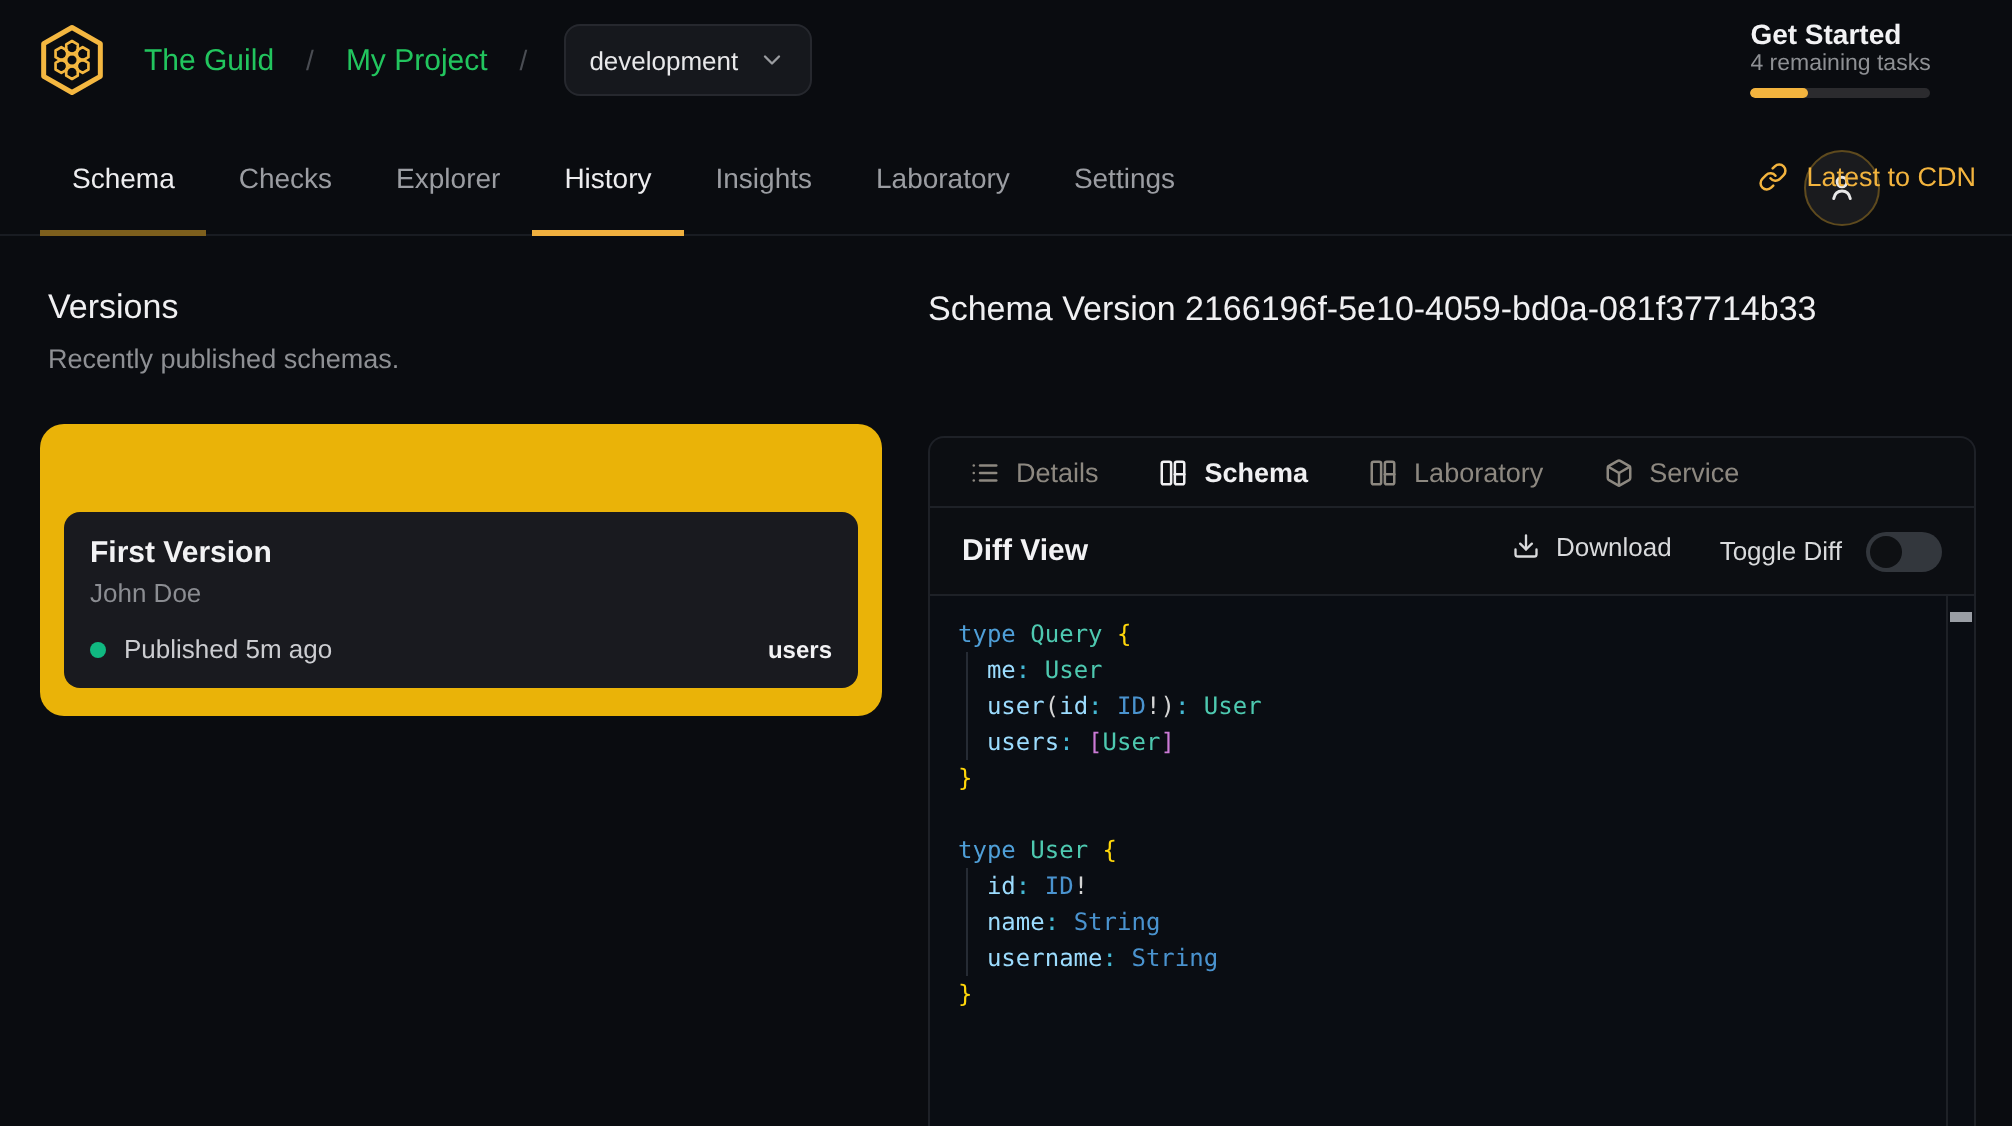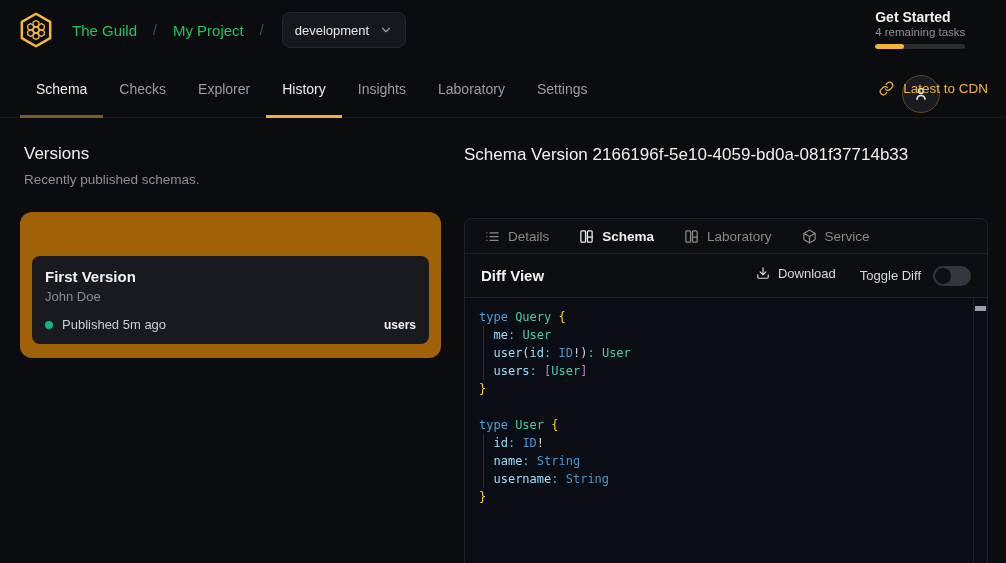--- a/index.html
+++ b/index.html
@@ -61,21 +61,21 @@
     font-family:inherit; cursor:pointer;
   }
   .cdn-link svg { width:15px; height:15px; stroke:#f3b43e; fill:none; stroke-width:2; stroke-linecap:round; stroke-linejoin:round; }
 
   
   .versions-head { position:absolute; left:24px; top:144px; }
   .sec-title { font-size:17px; font-weight:400; color:#f0f0f2; }
   .sec-sub { margin-top:8px; font-size:13.5px; color:#8e9094; }
   .versions-card {
     position:absolute; left:20px; top:212px; width:421px; height:146px;
-    background:#a16207; border-radius:12px;
+    background:#eab308; border-radius:12px;
   }
   .version-item {
     position:absolute; left:12px; right:12px; top:44px; height:88px;
     background:#191a1f; border-radius:8px; padding:12px 13px; cursor:pointer;
   }
   .vi-title { font-size:15px; font-weight:600; color:#f2f2f4; }
   .vi-author { margin-top:4px; font-size:13px; color:#8b8d92; }
   .vi-status-row { margin-top:13px; display:flex; align-items:center; }
   .vi-dot { width:8px; height:8px; border-radius:50%; background:#10b981; }
   .vi-status { margin-left:9px; font-size:13px; color:#cccdd1; }

